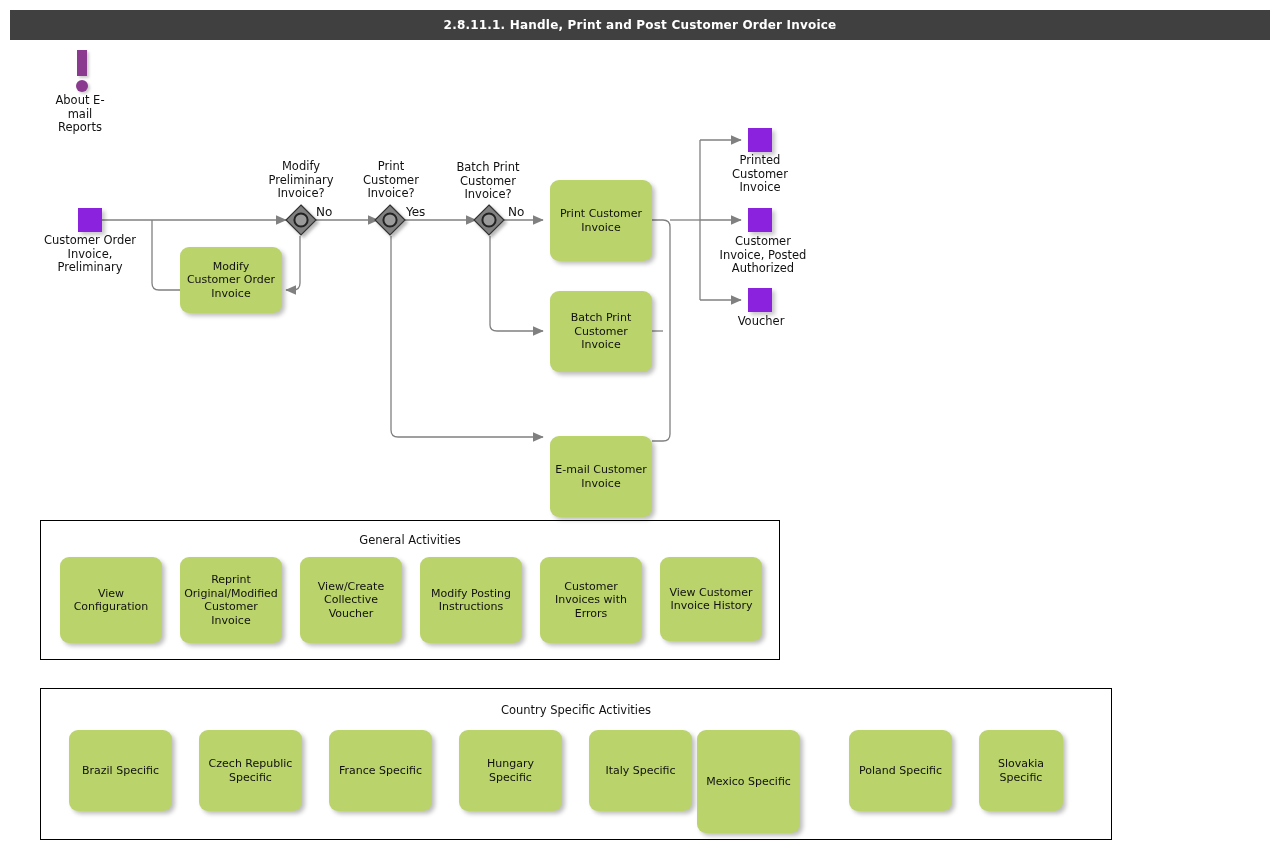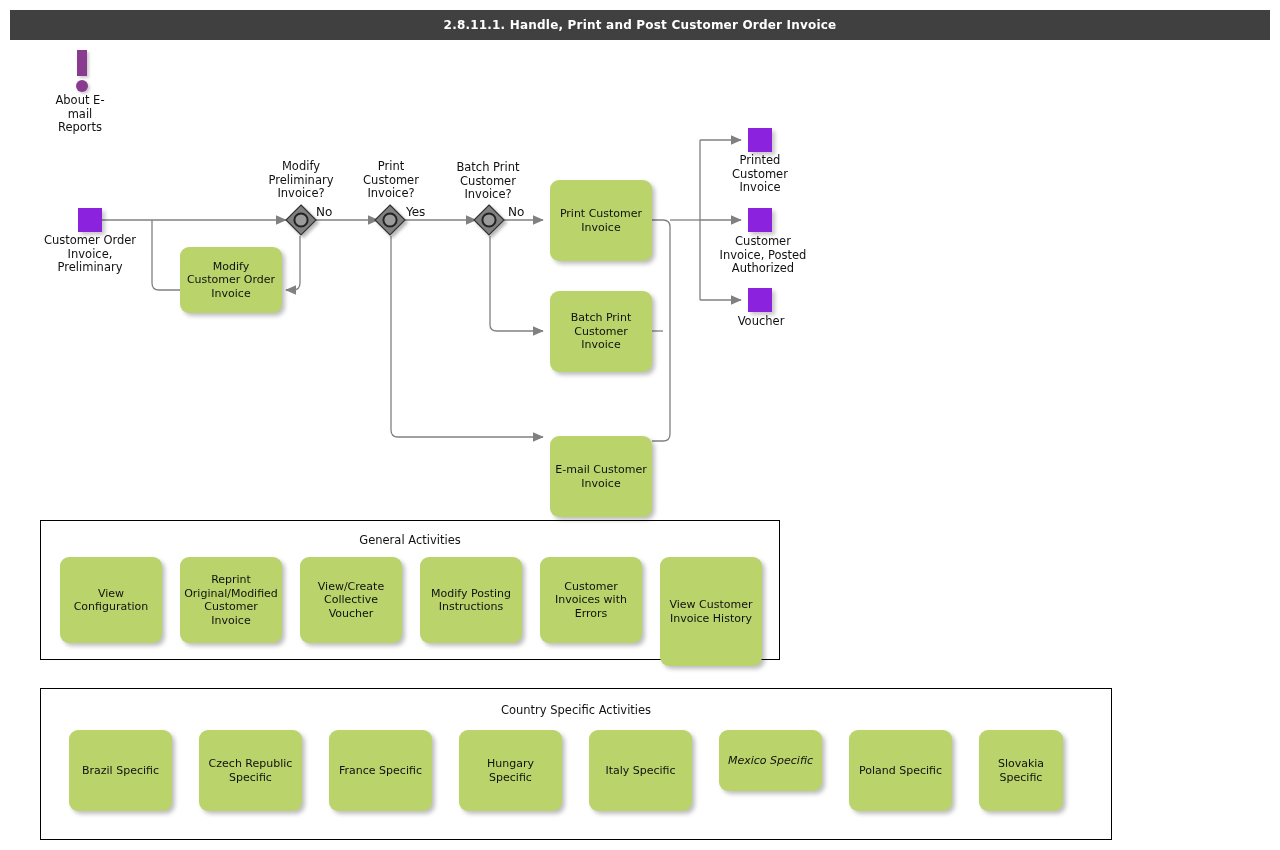--- a/index.html
+++ b/index.html
@@ -164,30 +164,30 @@
 Customer
 Invoice</div>
   <div class="task" style="left:300px;top:557px;width:102px;height:86px;white-space:pre-line;">View/Create
 Collective
 Voucher</div>
   <div class="task" style="left:420px;top:557px;width:102px;height:86px;white-space:pre-line;">Modify Posting
 Instructions</div>
   <div class="task" style="left:540px;top:557px;width:102px;height:86px;white-space:pre-line;">Customer
 Invoices with
 Errors</div>
-  <div class="task" style="left:660px;top:557px;width:102px;height:109px;white-space:pre-line;">View Customer
+  <div class="task" style="left:660px;top:557px;width:102px;height:84px;white-space:pre-line;text-align:right;">View Customer
 Invoice History</div>
 
   <div class="group" style="left:40px;top:688px;width:1072px;height:152px;">
     <div class="group-title" style="left:0;top:14px;">Country Specific Activities</div>
   </div>
   <div class="task" style="left:69px;top:730px;width:103px;height:81px;white-space:pre-line;">Brazil Specific</div>
   <div class="task" style="left:199px;top:730px;width:103px;height:81px;white-space:pre-line;">Czech Republic
 Specific</div>
   <div class="task" style="left:329px;top:730px;width:103px;height:81px;white-space:pre-line;">France Specific</div>
   <div class="task" style="left:459px;top:730px;width:103px;height:81px;white-space:pre-line;">Hungary Specific</div>
   <div class="task" style="left:589px;top:730px;width:103px;height:81px;white-space:pre-line;">Italy Specific</div>
-  <div class="task" style="left:719px;top:730px;width:103px;height:61px;white-space:pre-line;font-style:italic;">Mexico Specific</div>
+  <div class="task" style="left:697px;top:730px;width:103px;height:103px;white-space:pre-line;">Mexico Specific</div>
   <div class="task" style="left:849px;top:730px;width:103px;height:81px;white-space:pre-line;">Poland Specific</div>
   <div class="task" style="left:979px;top:730px;width:84px;height:81px;white-space:pre-line;">Slovakia
 Specific</div>
 
 </div>
 
 </body></html>

